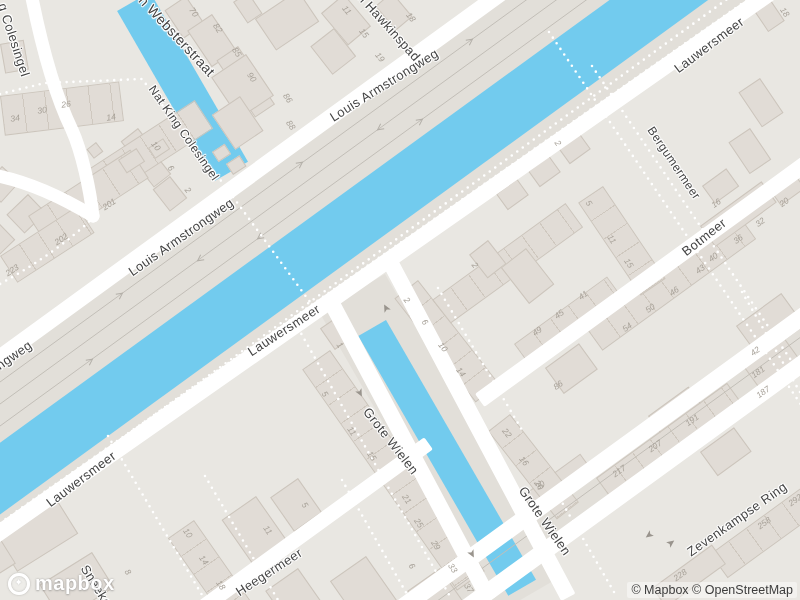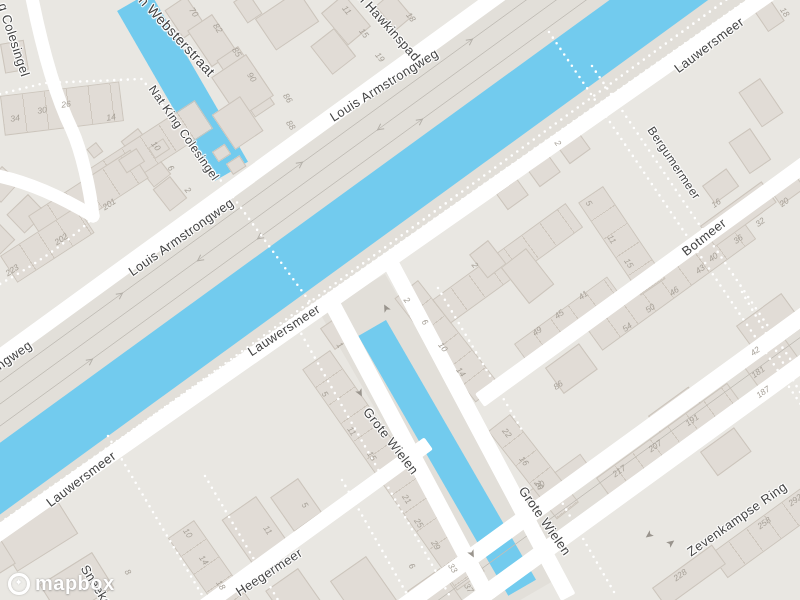--- a/index.html
+++ b/index.html
@@ -262,14 +262,15 @@
       <span class="street-label" style="left: 545px; top: 521px; transform: translate(-50%, -50%) rotate(55deg);">Grote Wielen</span>
       <span class="street-label" style="left: 269px; top: 572px; transform: translate(-50%, -50%) rotate(-33deg);">Heegermeer</span>
       <span class="street-label" style="left: 106px; top: 601px; transform: translate(-50%, -50%) rotate(58deg);">Sneekermeer</span>
       <span class="street-label" style="left: 737px; top: 519px; transform: translate(-50%, -50%) rotate(-35deg);">Zevenkampse Ring</span>
     </div>
 
   <div id="watermark">
     <span id="wm-icon"></span>
     <span id="wm-text">mapbox</span>
   </div>
+  <div id="attribution">© Mapbox © OpenStreetMap</div>
 
 </div>
 
 </body></html>

